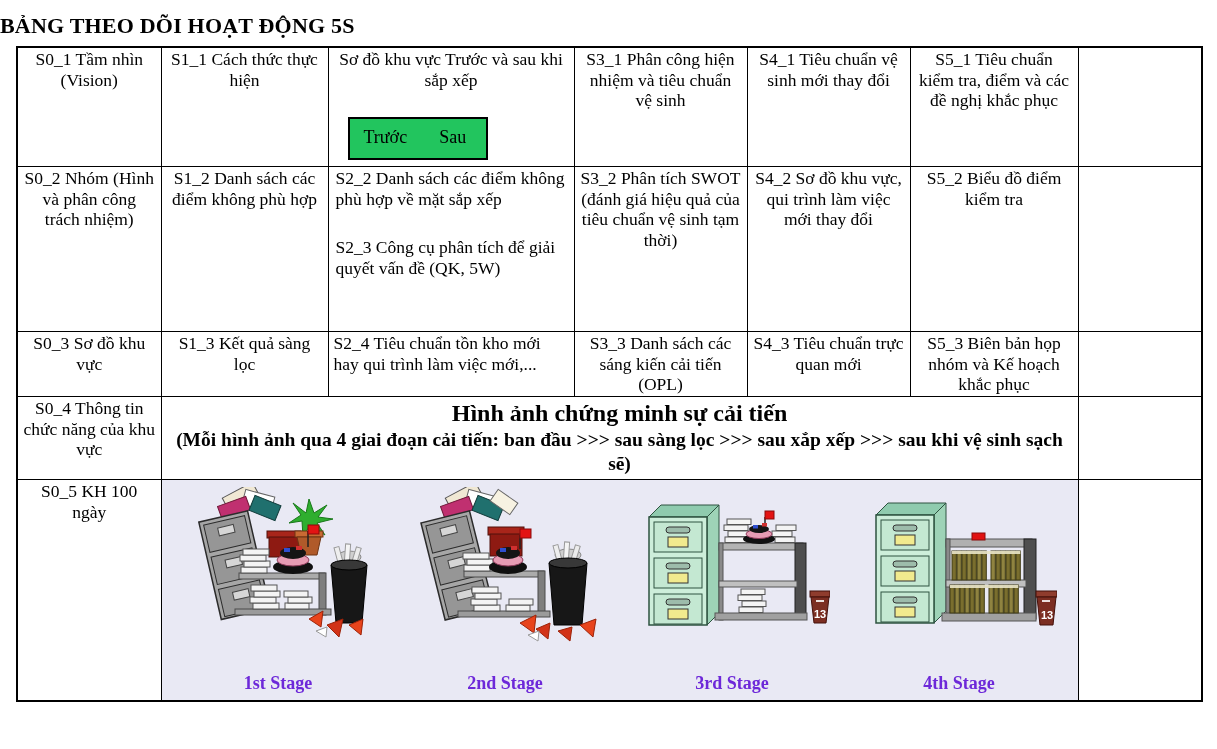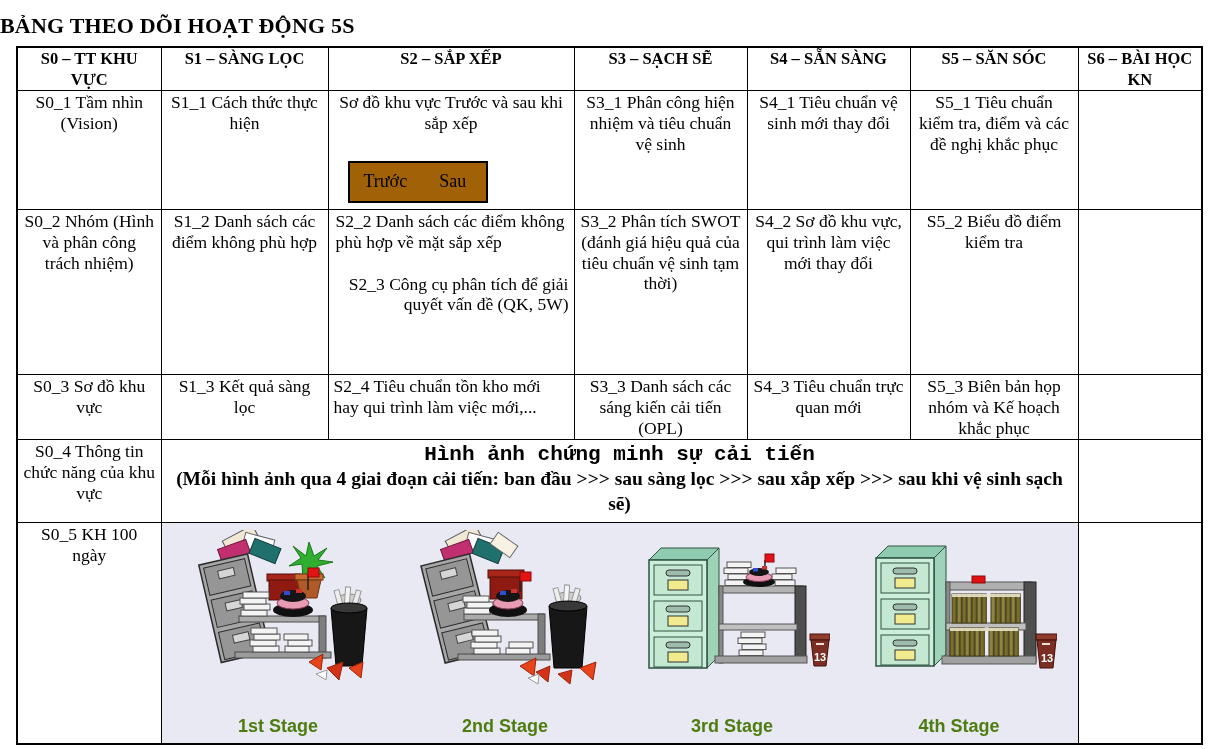--- a/index.html
+++ b/index.html
@@ -20,64 +20,55 @@
   th{font-size:16.5px;font-weight:700;line-height:1.25;text-align:center;height:41px;}
   td{font-size:17.5px;line-height:1.18;text-align:center;}
   td.tl{text-align:left;}
   tr.r1 td{height:117px;}
   tr.r2 td{height:163px;}
   tr.r3 td{height:63px;margin-left:7px;}
   tr.r4 td{height:81px;}
   tr.r5 td{height:206px;}
   .before-after-box{
     display:inline-flex;gap:32px;border:2px solid #000;padding:8px 20px 9px 14px;
-    margin:27px 0 0 14px;font-size:18px;background:#a16207;
+    margin:27px 0 0 14px;font-size:18px;background:#22c55e;
   }
   .box-row{text-align:left;}
   .para{margin:0 0 0 2px;}
-  .para + .para{margin-top:21px;text-align:right;}
-  .merged-title{font-size:21px;font-weight:700;line-height:1.2;margin-top:1px;font-family:Liberation Mono, monospace;}
+  .para + .para{margin-top:28px;}
+  .merged-title{font-size:24px;font-weight:700;line-height:1.2;margin-top:1px;}
   .merged-sub{font-size:19.5px;line-height:1.24;font-weight:bold;}
   td.img-cell{padding:0;background:#e9e9f4;}
   .stage-strip{
     height:100%;display:flex;align-items:flex-end;justify-content:space-between;
     padding:6px 16px 6px 14px;box-sizing:border-box;
   }
   .stage{display:flex;flex-direction:column;align-items:center;gap:25px;}
   .stage svg{display:block;}
   .stage-label{
-    font-family:Liberation Sans, sans-serif;font-weight:700;
-    font-size:18px;color:#4d7c0f;margin-top:1px;white-space:nowrap;
+    font-family:Liberation Serif, serif;font-weight:700;
+    font-size:18px;color:#6d28d9;margin-top:1px;white-space:nowrap;
   }
 </style>
 </head>
 <body>
 
 <div class="page-title">BẢNG THEO DÕI HOẠT ĐỘNG 5S</div>
 
 <table class="s5">
   <colgroup>
     <col style="width:144px">
       <col style="width:167px">
       <col style="width:246px">
     <col style="width:173px">
       <col style="width:163px">
       <col style="width:168px">
       <col style="width:124px">
   </colgroup>
   <tbody>
-      <tr>
-    <th>S0 – TT KHU VỰC</th>
-    <th>S1 – SÀNG LỌC</th>
-    <th>S2 – SẮP XẾP</th>
-    <th>S3 – SẠCH SẼ</th>
-    <th>S4 – SẴN SÀNG</th>
-    <th>S5 – SĂN SÓC</th>
-    <th>S6 – BÀI HỌC KN</th>
-  </tr>
 
   <tr class="r1">
     <td>S0_1 Tầm nhìn (Vision)</td>
     <td>S1_1 Cách thức thực hiện</td>
     <td>
       <div>Sơ đồ khu vực Trước và sau khi sắp xếp</div>
       <div class="box-row">
         <span class="before-after-box">
           <span>Trước</span>
           <span>Sau</span>

